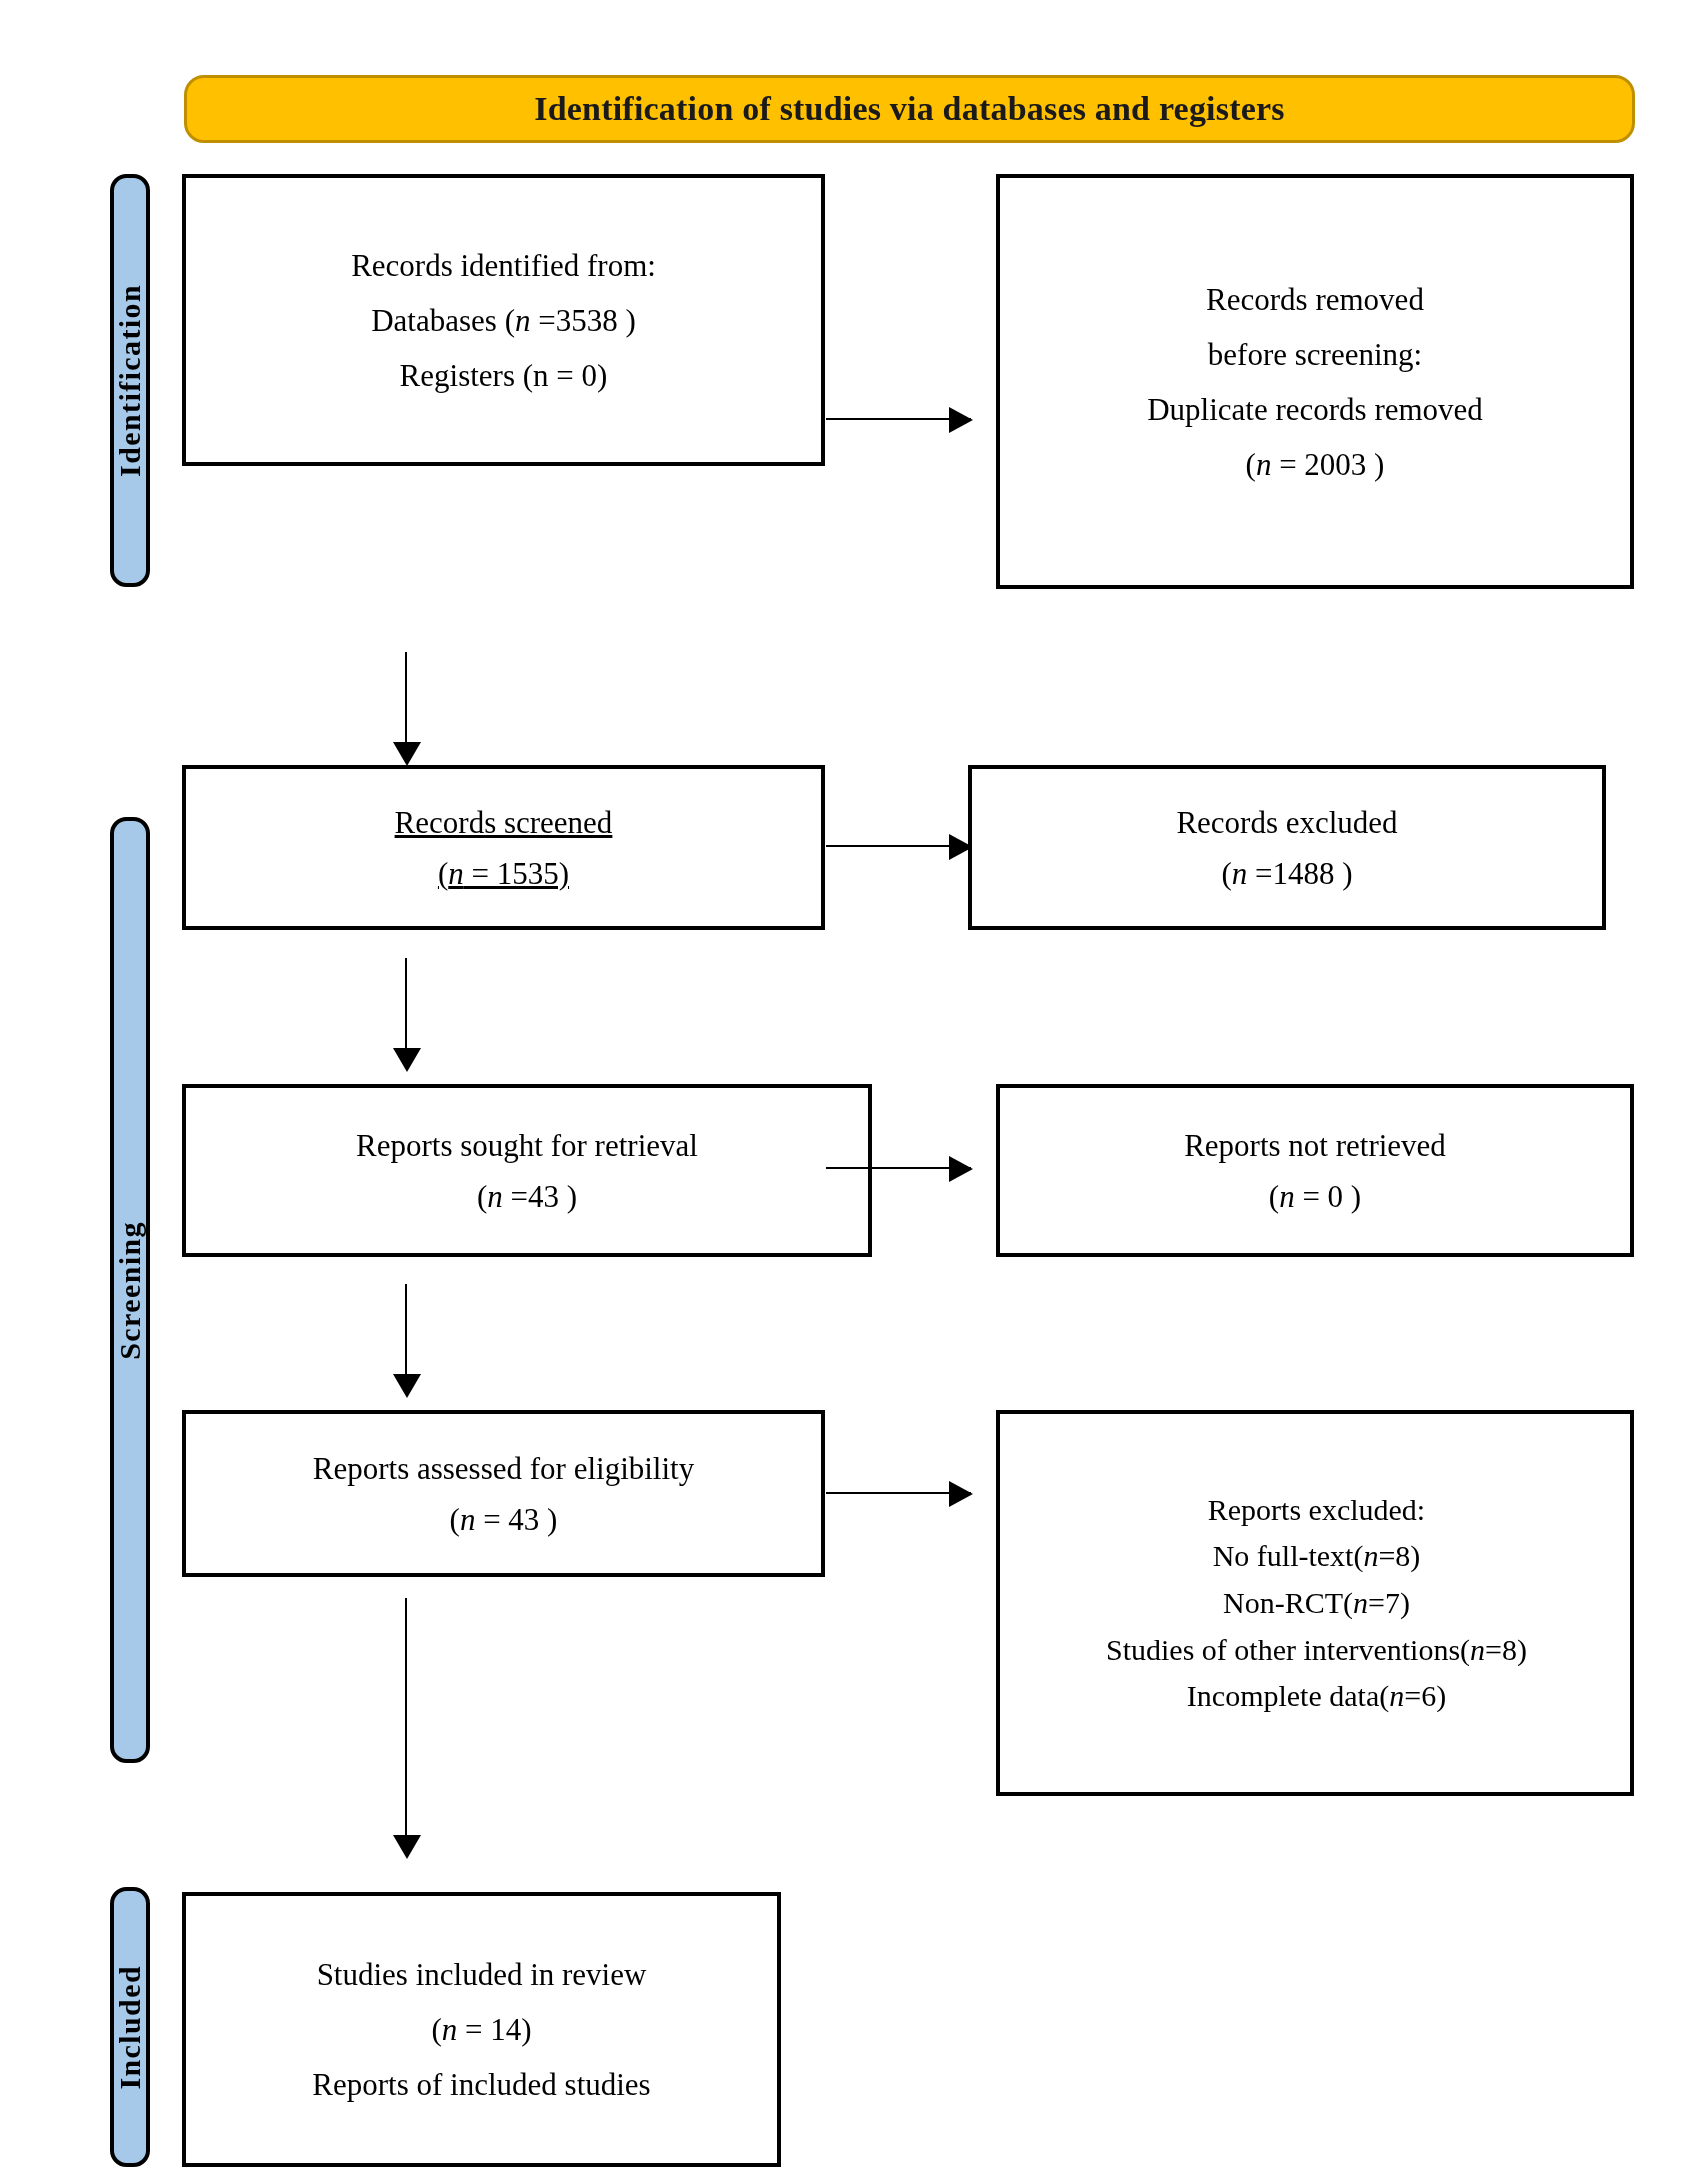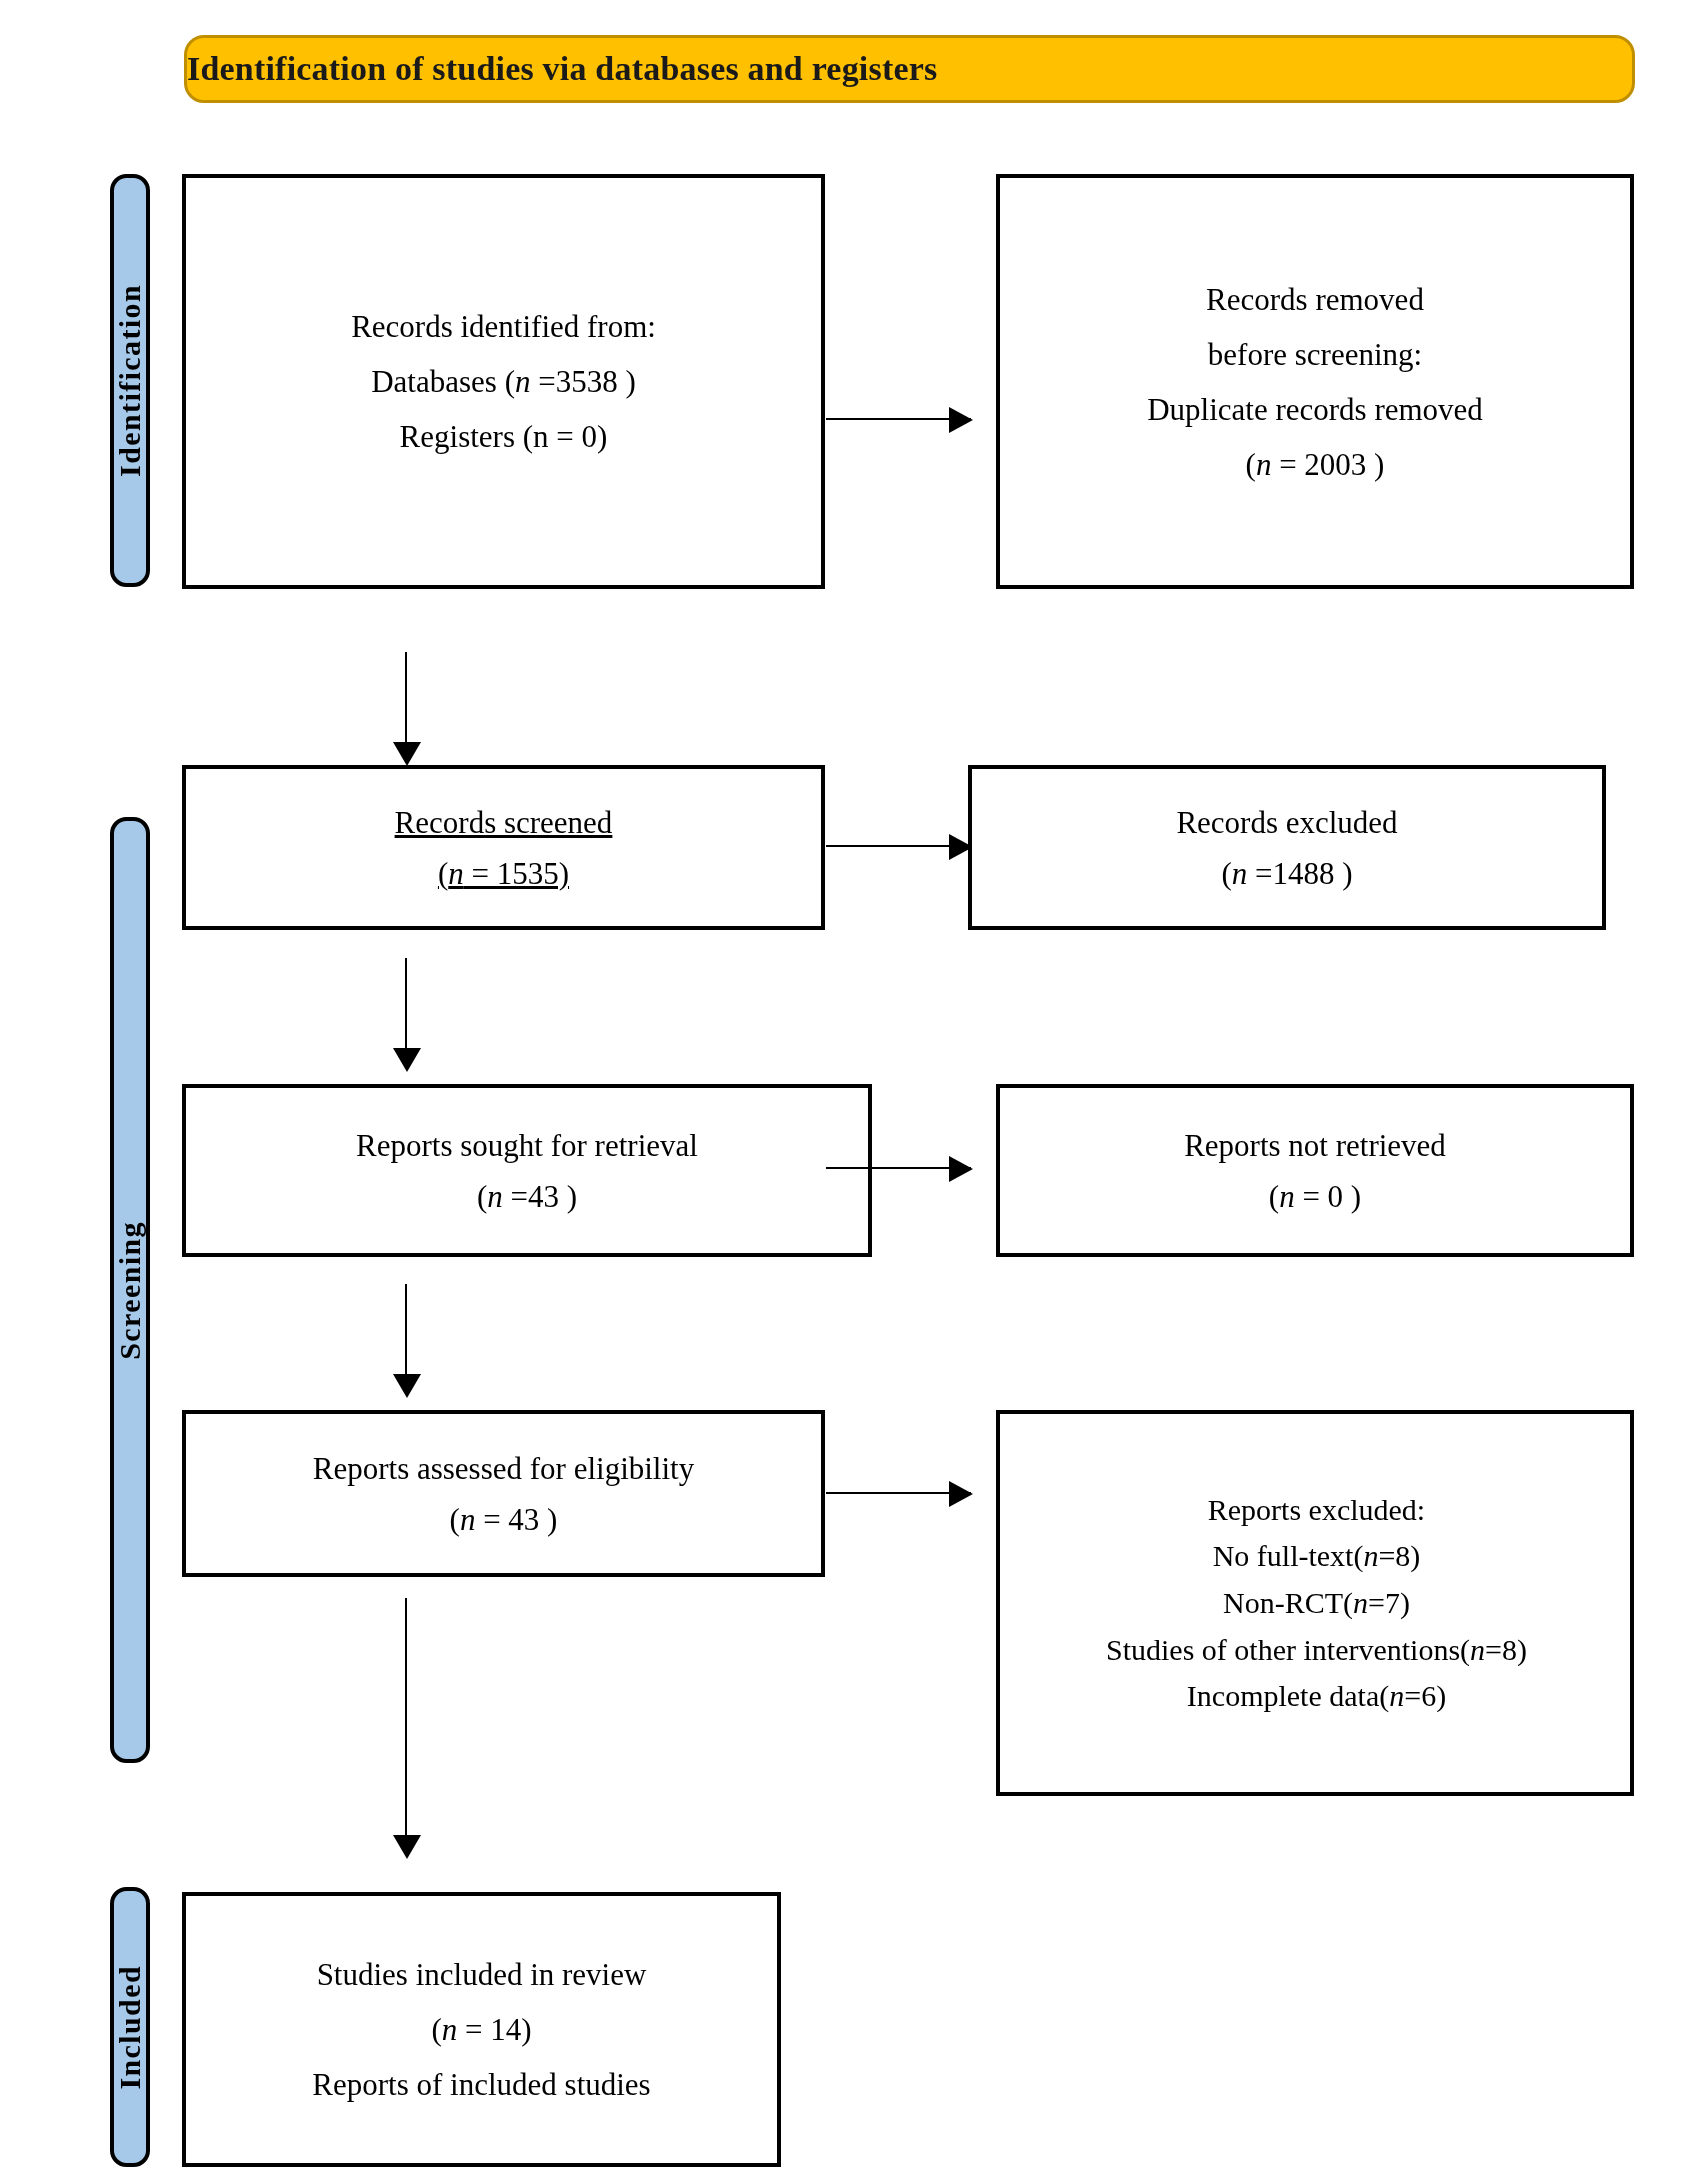--- a/index.html
+++ b/index.html
@@ -22,21 +22,23 @@
 
   
   .banner {
     position: absolute;
     box-sizing: border-box;
     background: #FFC000;
     border: 3.7px solid #BF8F00;
     border-radius: 20px;
     display: flex;
     align-items: center;
+    justify-content: center;
     text-align: center;
+    margin-top: 40px;
   }
   .banner-text {
     font-weight: bold;
     font-size: 34px;
     letter-spacing: 0.2px;
     color: #1a1a1a;
     line-height: 1.1;
   }
 
   
@@ -131,21 +133,21 @@
   </div>
 
   <div class="stage-bar" style="left:110px; top:817px; width:40px; height:946px;">
     <span class="stage-label">Screening</span>
   </div>
 
   <div class="stage-bar" style="left:110px; top:1887px; width:40px; height:280px;">
     <span class="stage-label">Included</span>
   </div>
 
-  <div class="node" style="left:182px; top:174px; width:643px; height:415px;">
+  <div class="node" style="left:182px; top:174px; width:643px; height:292px;">
     <div class="line">Records identified from:</div>
     <div class="line">
       <span>Databases (</span><span class="it">n</span><span> =3538 )</span>
     </div>
     <div class="line">Registers (n = 0)</div>
   </div>
 
   <div class="arrow-h" style="left:826px; top:418px; width:145px;"></div>
 
   <div class="node" style="left:996px; top:174px; width:638px; height:415px;">

